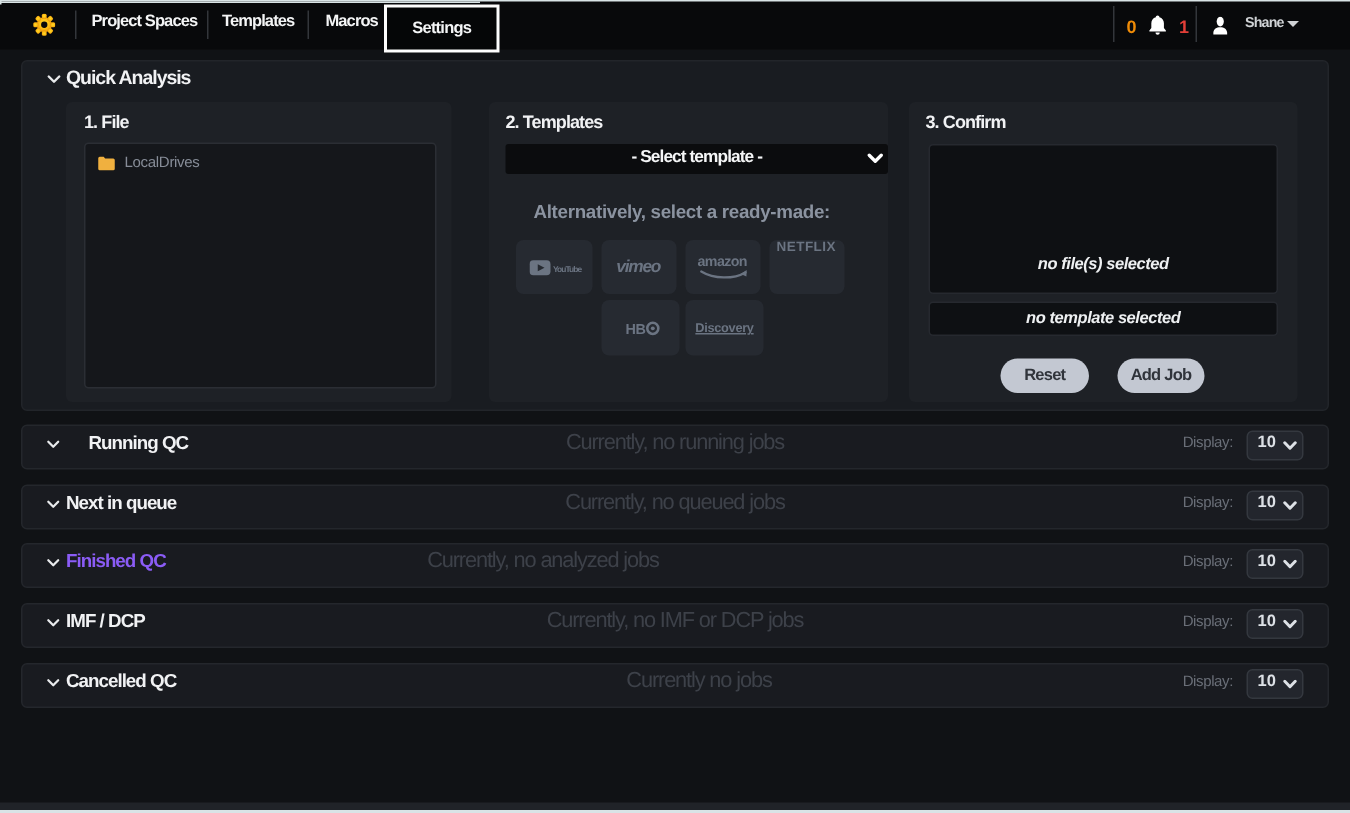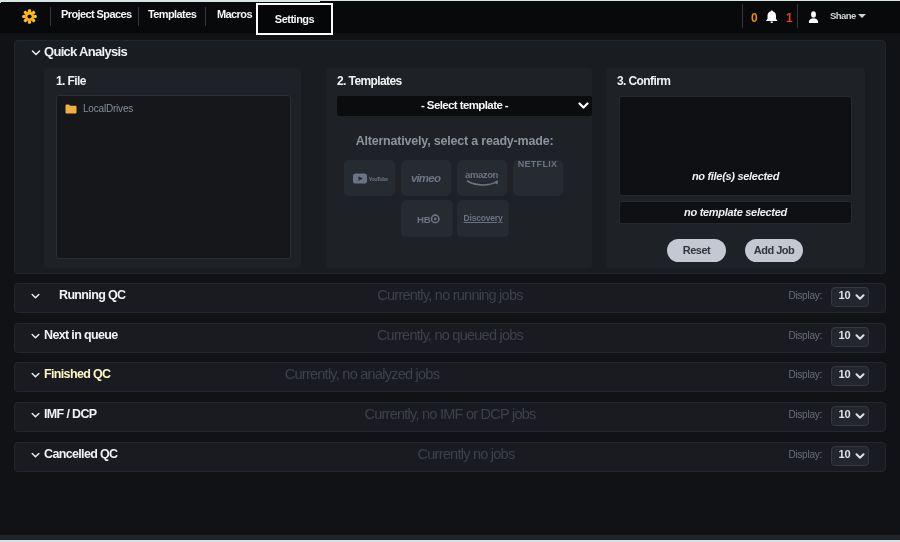--- a/index.html
+++ b/index.html
@@ -151,21 +151,21 @@
 <div class="abs" style="left:746px;top:330px;width:76px;text-align:right;font-size:10px;color:#6a6f78;letter-spacing:-0.25px;">Display:</div>
 <div class="abs" style="left:830.5px;top:327px;width:38px;height:20px;background:#23262d;border:1px solid #34383f;border-radius:4px;"></div>
 <div class="abs bold" style="left:836px;top:328.5px;width:17px;text-align:center;font-size:11px;color:#dde1e6;">10</div>
 <svg class="abs" style="left:855px;top:334px;" width="10" height="7" viewBox="0 0 10 7">
     <path d="M1.5 1.2 L5 4.8 L8.5 1.2" stroke="#dde1e6" stroke-width="2" fill="none" stroke-linecap="round" stroke-linejoin="round"></path>
   </svg>
 <div class="abs" style="left:14px;top:362px;width:872px;height:30px;background:#191b20;border:1px solid #24272c;border-radius:4px;"></div>
 <svg class="abs" style="left:31px;top:372px;" width="9" height="7" viewBox="0 0 9 7">
     <path d="M1.2 1.5 L4.5 4.8 L7.8 1.5" stroke="#e8eaec" stroke-width="1.5" fill="none" stroke-linecap="round" stroke-linejoin="round"></path>
   </svg>
-<div class="abs bold" style="left:44px;top:367px;font-size:12.5px;color:#fef9c3;letter-spacing:-0.65px;">Finished QC</div>
+<div class="abs bold" style="left:44px;top:367px;font-size:12.5px;color:#8b5cf6;letter-spacing:-0.65px;">Finished QC</div>
 <div class="abs" style="left:14px;top:365.5px;width:696px;text-align:center;font-size:14.5px;color:#3d4149;letter-spacing:-0.75px;">Currently, no analyzed jobs</div>
 <div class="abs" style="left:746px;top:369px;width:76px;text-align:right;font-size:10px;color:#6a6f78;letter-spacing:-0.25px;">Display:</div>
 <div class="abs" style="left:830.5px;top:366px;width:38px;height:20px;background:#23262d;border:1px solid #34383f;border-radius:4px;"></div>
 <div class="abs bold" style="left:836px;top:367.5px;width:17px;text-align:center;font-size:11px;color:#dde1e6;">10</div>
 <svg class="abs" style="left:855px;top:373px;" width="10" height="7" viewBox="0 0 10 7">
     <path d="M1.5 1.2 L5 4.8 L8.5 1.2" stroke="#dde1e6" stroke-width="2" fill="none" stroke-linecap="round" stroke-linejoin="round"></path>
   </svg>
 <div class="abs" style="left:14px;top:402px;width:872px;height:30px;background:#191b20;border:1px solid #24272c;border-radius:4px;"></div>
 <svg class="abs" style="left:31px;top:412px;" width="9" height="7" viewBox="0 0 9 7">
     <path d="M1.2 1.5 L4.5 4.8 L7.8 1.5" stroke="#e8eaec" stroke-width="1.5" fill="none" stroke-linecap="round" stroke-linejoin="round"></path>

